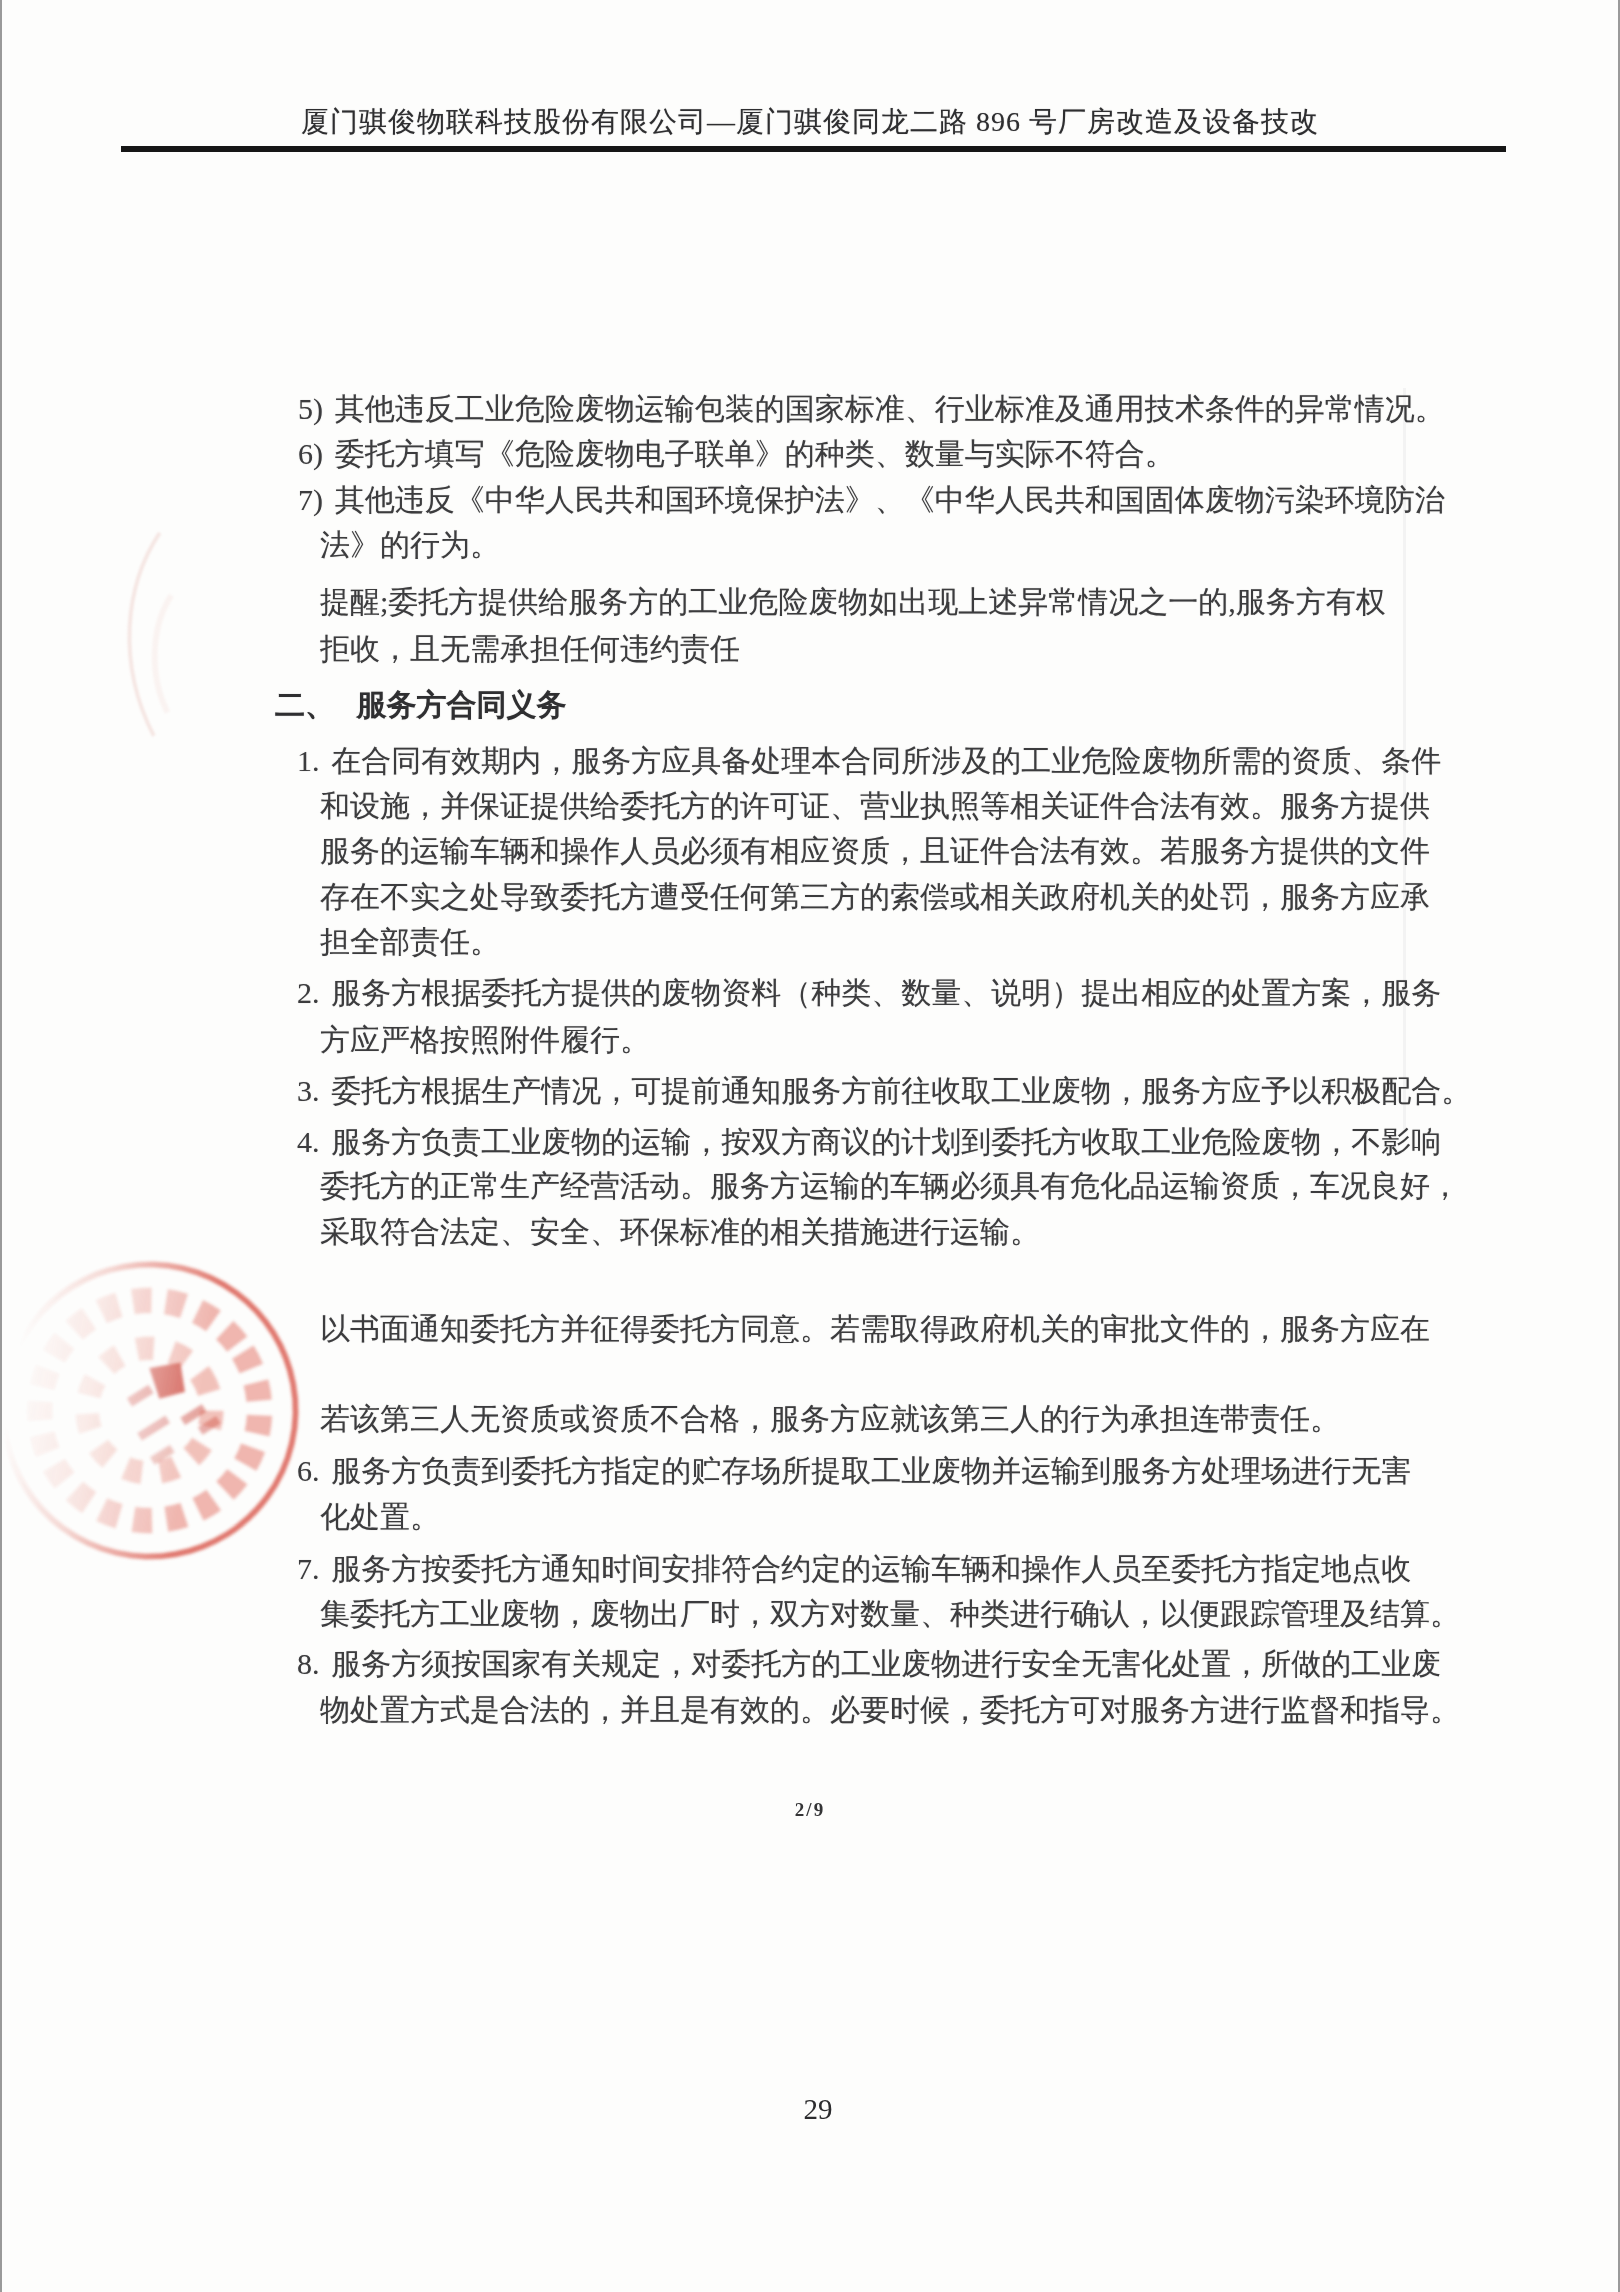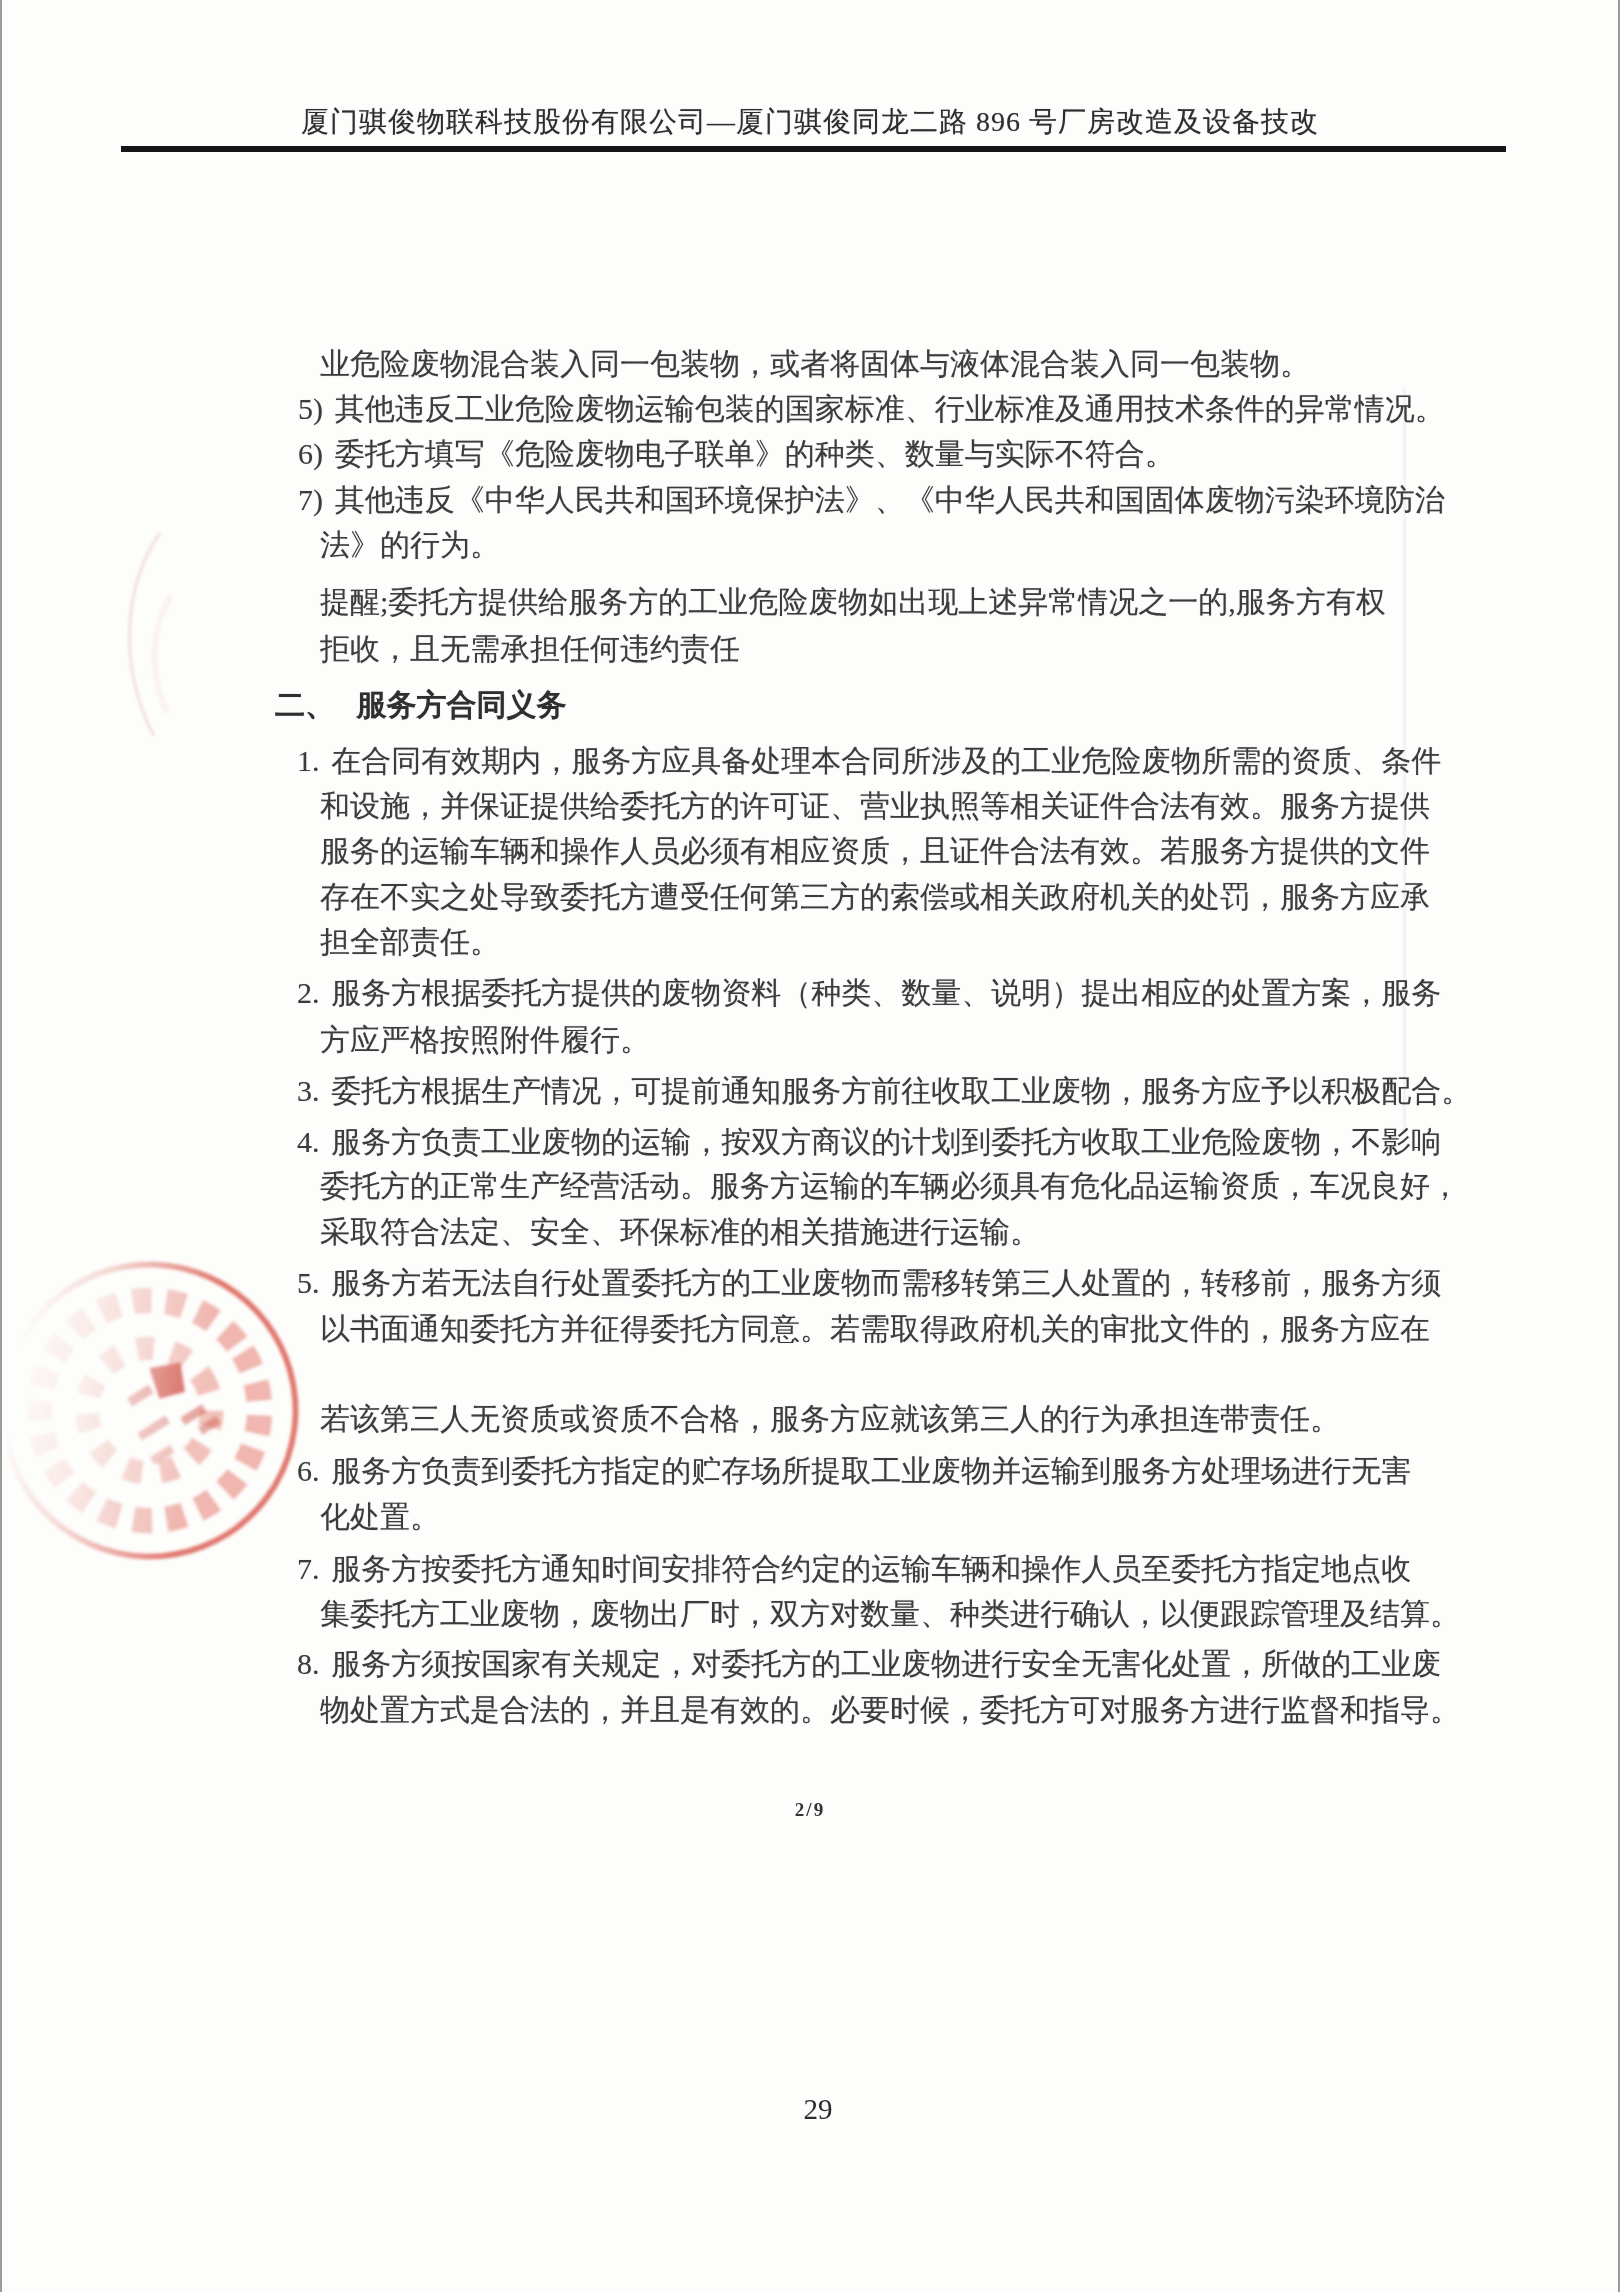--- a/index.html
+++ b/index.html
@@ -90,42 +90,40 @@
           <rect x="196" y="196" width="26" height="9" opacity=".5"></rect>
           <rect x="206" y="214" width="22" height="9" opacity=".45"></rect>
           <rect x="148" y="214" width="24" height="9" opacity=".38"></rect>
         </g>
       </g>
     </svg>
   </div>
 
   <div class="scan-streak"></div>
 
-  <div class="line" style="left:318px;top:344px"><span class="num"></span><span>业危险废物混合装入同一包装物，或者将固体与液体混合装入同一包装物。</span></div>
   <div class="line" style="left:296px;top:389px"><span class="num">5)</span><span>其他违反工业危险废物运输包装的国家标准、行业标准及通用技术条件的异常情况。</span></div>
   <div class="line" style="left:296px;top:434px"><span class="num">6)</span><span>委托方填写《危险废物电子联单》的种类、数量与实际不符合。</span></div>
   <div class="line" style="left:296px;top:480px"><span class="num">7)</span><span>其他违反《中华人民共和国环境保护法》、《中华人民共和国固体废物污染环境防治</span></div>
   <div class="line" style="left:318px;top:525px"><span class="num"></span><span>法》的行为。</span></div>
   <div class="line" style="left:318px;top:582px"><span class="num"></span><span>提醒;委托方提供给服务方的工业危险废物如出现上述异常情况之一的,服务方有权</span></div>
   <div class="line" style="left:318px;top:629px"><span class="num"></span><span>拒收，且无需承担任何违约责任</span></div>
 
   <div class="line heading" style="left:273px;top:685px"><span class="num">二、</span><span>服务方合同义务</span></div>
 
   <div class="line" style="left:295px;top:741px"><span class="num">1.</span><span>在合同有效期内，服务方应具备处理本合同所涉及的工业危险废物所需的资质、条件</span></div>
   <div class="line" style="left:318px;top:786px"><span class="num"></span><span>和设施，并保证提供给委托方的许可证、营业执照等相关证件合法有效。服务方提供</span></div>
   <div class="line" style="left:318px;top:831px"><span class="num"></span><span>服务的运输车辆和操作人员必须有相应资质，且证件合法有效。若服务方提供的文件</span></div>
   <div class="line" style="left:318px;top:877px"><span class="num"></span><span>存在不实之处导致委托方遭受任何第三方的索偿或相关政府机关的处罚，服务方应承</span></div>
   <div class="line" style="left:318px;top:922px"><span class="num"></span><span>担全部责任。</span></div>
   <div class="line" style="left:295px;top:973px"><span class="num">2.</span><span>服务方根据委托方提供的废物资料（种类、数量、说明）提出相应的处置方案，服务</span></div>
   <div class="line" style="left:318px;top:1020px"><span class="num"></span><span>方应严格按照附件履行。</span></div>
   <div class="line" style="left:295px;top:1071px"><span class="num">3.</span><span>委托方根据生产情况，可提前通知服务方前往收取工业废物，服务方应予以积极配合。</span></div>
   <div class="line" style="left:295px;top:1122px"><span class="num">4.</span><span>服务方负责工业废物的运输，按双方商议的计划到委托方收取工业危险废物，不影响</span></div>
   <div class="line" style="left:318px;top:1166px"><span class="num"></span><span>委托方的正常生产经营活动。服务方运输的车辆必须具有危化品运输资质，车况良好，</span></div>
   <div class="line" style="left:318px;top:1212px"><span class="num"></span><span>采取符合法定、安全、环保标准的相关措施进行运输。</span></div>
-  <div class="line" style="left:295px;top:1263px"><span class="num">5.</span><span>服务方若无法自行处置委托方的工业废物而需移转第三人处置的，转移前，服务方须</span></div>
   <div class="line" style="left:318px;top:1309px"><span class="num"></span><span>以书面通知委托方并征得委托方同意。若需取得政府机关的审批文件的，服务方应在</span></div>
   <div class="line" style="left:318px;top:1399px"><span class="num"></span><span>若该第三人无资质或资质不合格，服务方应就该第三人的行为承担连带责任。</span></div>
   <div class="line" style="left:295px;top:1451px"><span class="num">6.</span><span>服务方负责到委托方指定的贮存场所提取工业废物并运输到服务方处理场进行无害</span></div>
   <div class="line" style="left:318px;top:1497px"><span class="num"></span><span>化处置。</span></div>
   <div class="line" style="left:295px;top:1549px"><span class="num">7.</span><span>服务方按委托方通知时间安排符合约定的运输车辆和操作人员至委托方指定地点收</span></div>
   <div class="line" style="left:318px;top:1594px"><span class="num"></span><span>集委托方工业废物，废物出厂时，双方对数量、种类进行确认，以便跟踪管理及结算。</span></div>
   <div class="line" style="left:295px;top:1644px"><span class="num">8.</span><span>服务方须按国家有关规定，对委托方的工业废物进行安全无害化处置，所做的工业废</span></div>
   <div class="line" style="left:318px;top:1690px"><span class="num"></span><span>物处置方式是合法的，并且是有效的。必要时候，委托方可对服务方进行监督和指导。</span></div>
 
   <div class="page-indicator">2/9</div>

